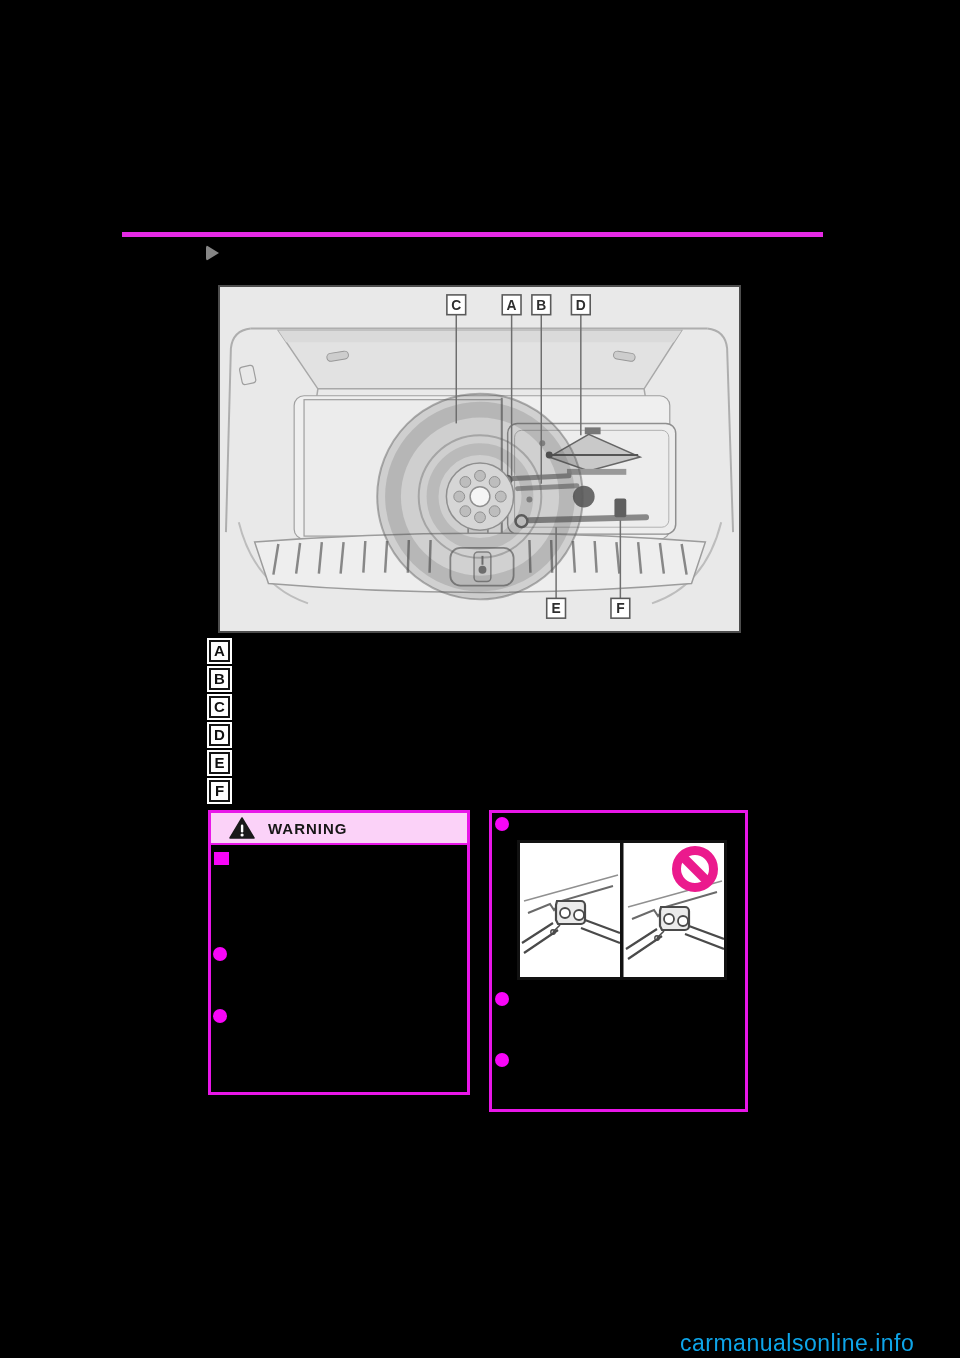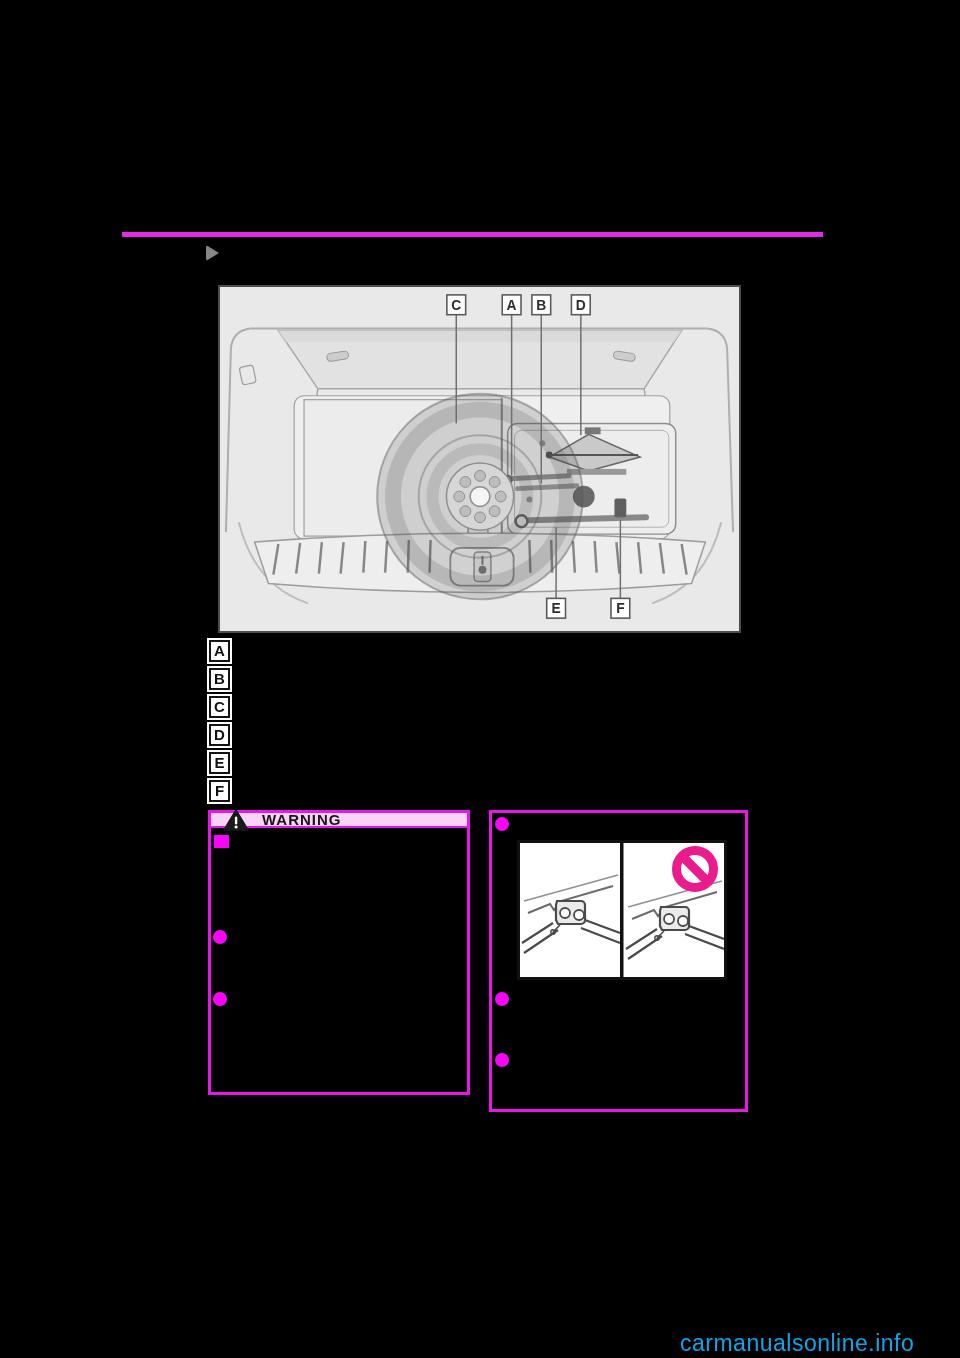--- a/index.html
+++ b/index.html
@@ -25,22 +25,22 @@
   .legend-chip {
     position:absolute; left:209px; width:21px; height:22px;
     background:#ffffff; border:2px solid #141414; outline:2px solid #ffffff;
     color:#111; font-size:15px; font-weight:bold; text-align:center; line-height:18px;
   }
   .warning-box {
     position:absolute; left:208px; top:810px; width:262px; height:285px;
     border:3px solid #e816e8; background:#000;
   }
   .warning-header {
-    height:15px; background:#fbd2f8; border-bottom:2px solid #e816e8;
-    display:flex; align-items:center; padding-left:12px; gap:13px;
+    height:32px; background:#fbd2f8; border-bottom:2px solid #e816e8;
+    display:flex; align-items:center; padding-left:18px; gap:13px;
   }
   .warning-title {
     font-size:15px; font-weight:600; letter-spacing:1px; color:#161616;
   }
   .warning-content, .info-content { position:relative; width:100%; height:calc(100% - 30px); }
   .sq-bullet {
     position:absolute; left:3px; top:7px; width:15px; height:13px; background:#f805f8;
   }
   .dot-bullet {
     position:absolute; width:14px; height:14px; border-radius:50%; background:#f805f8;

